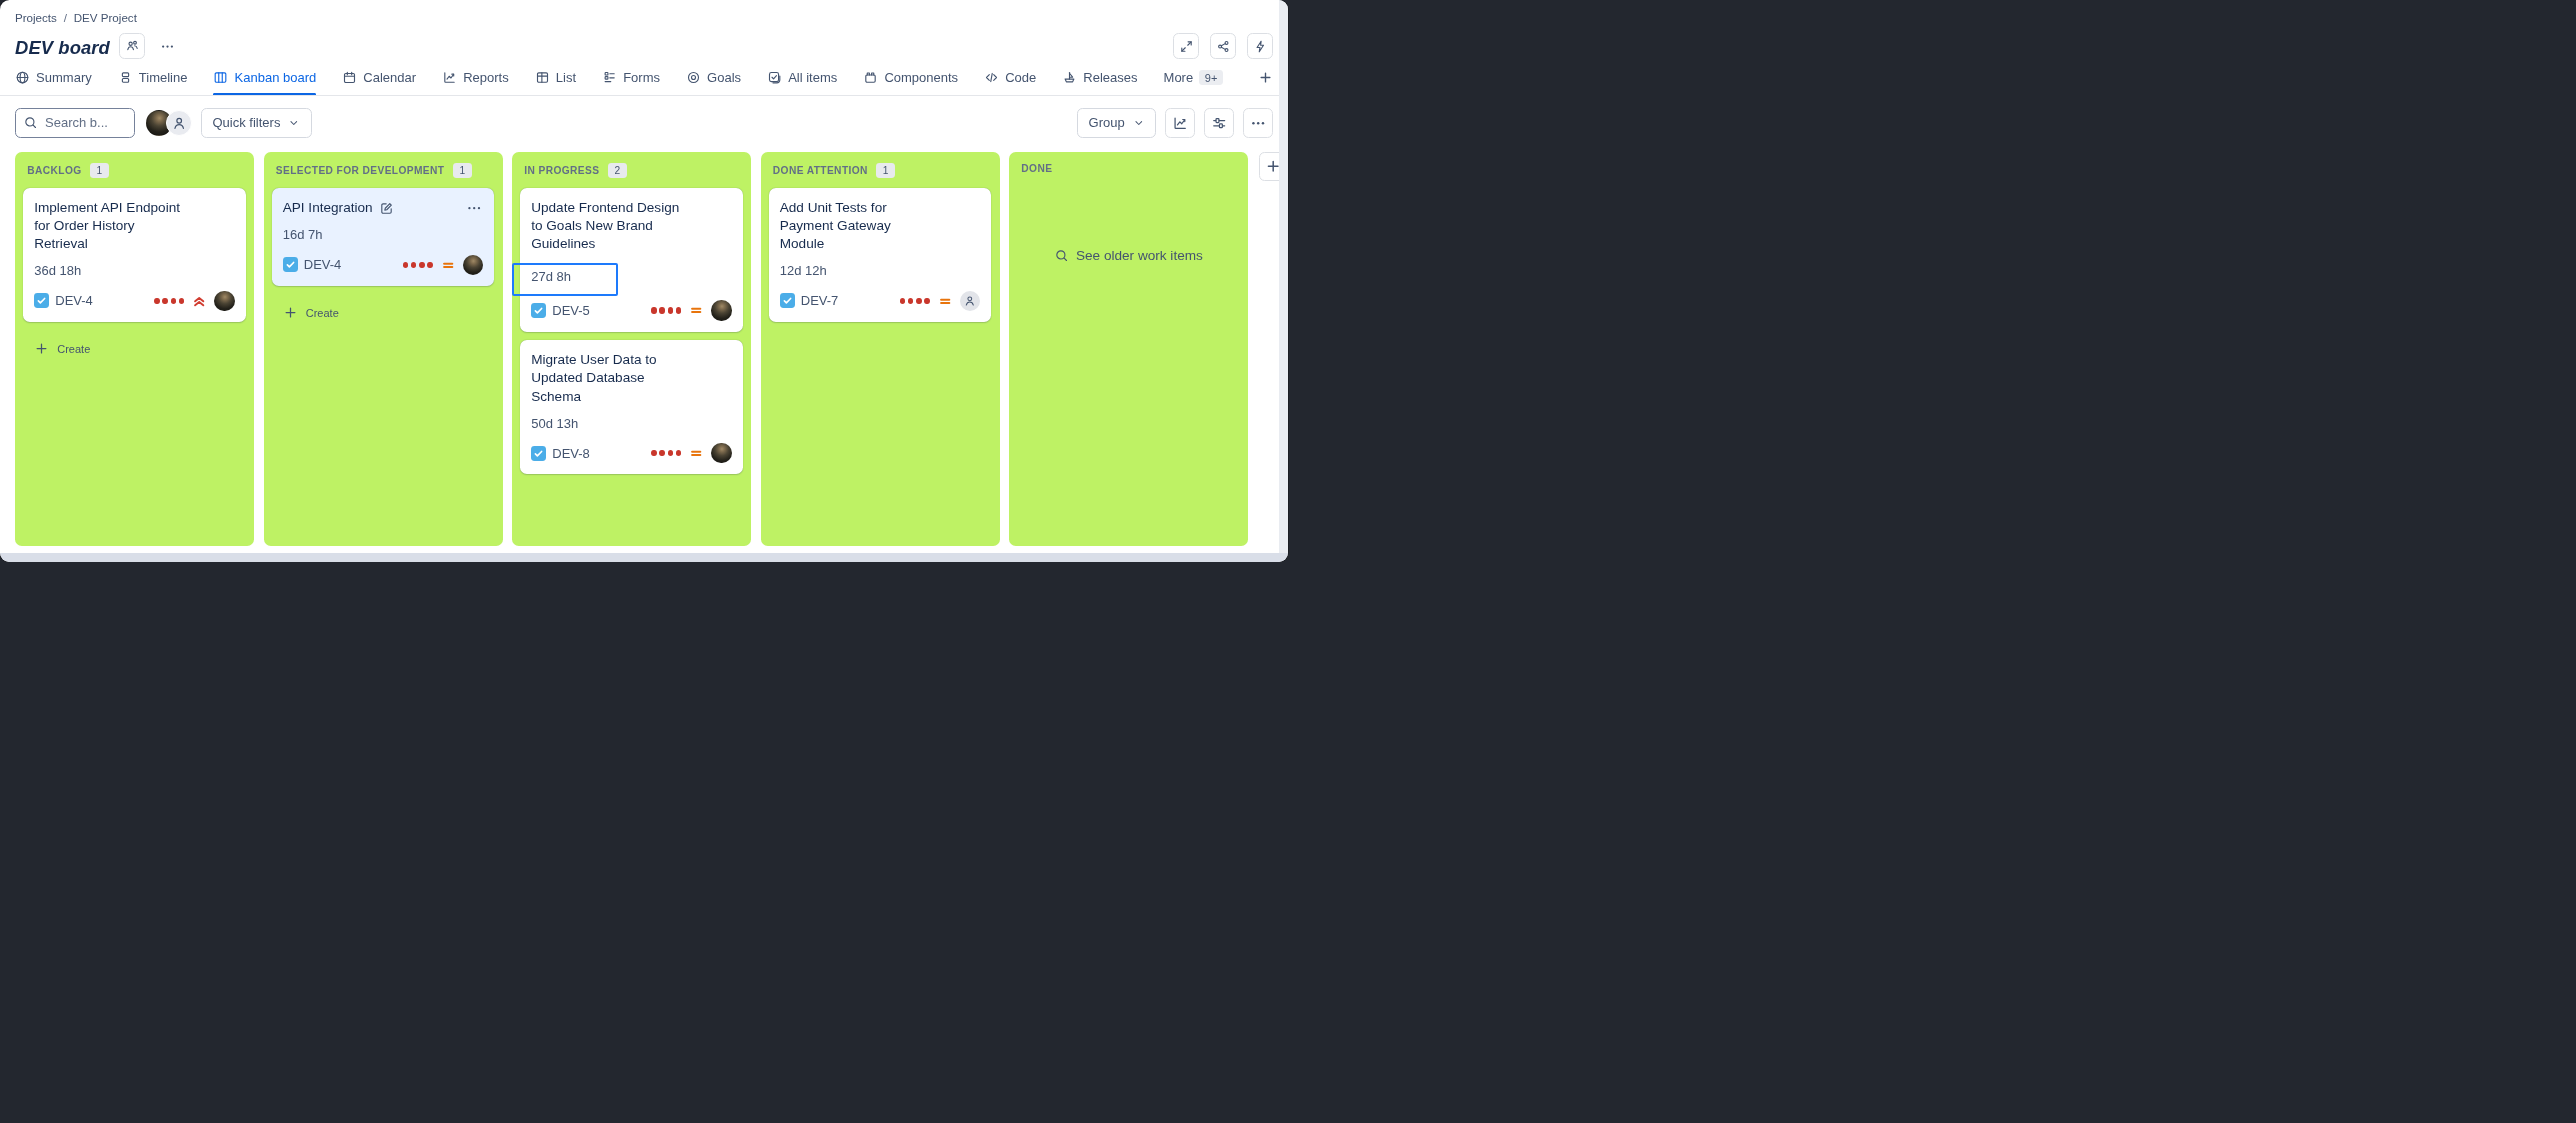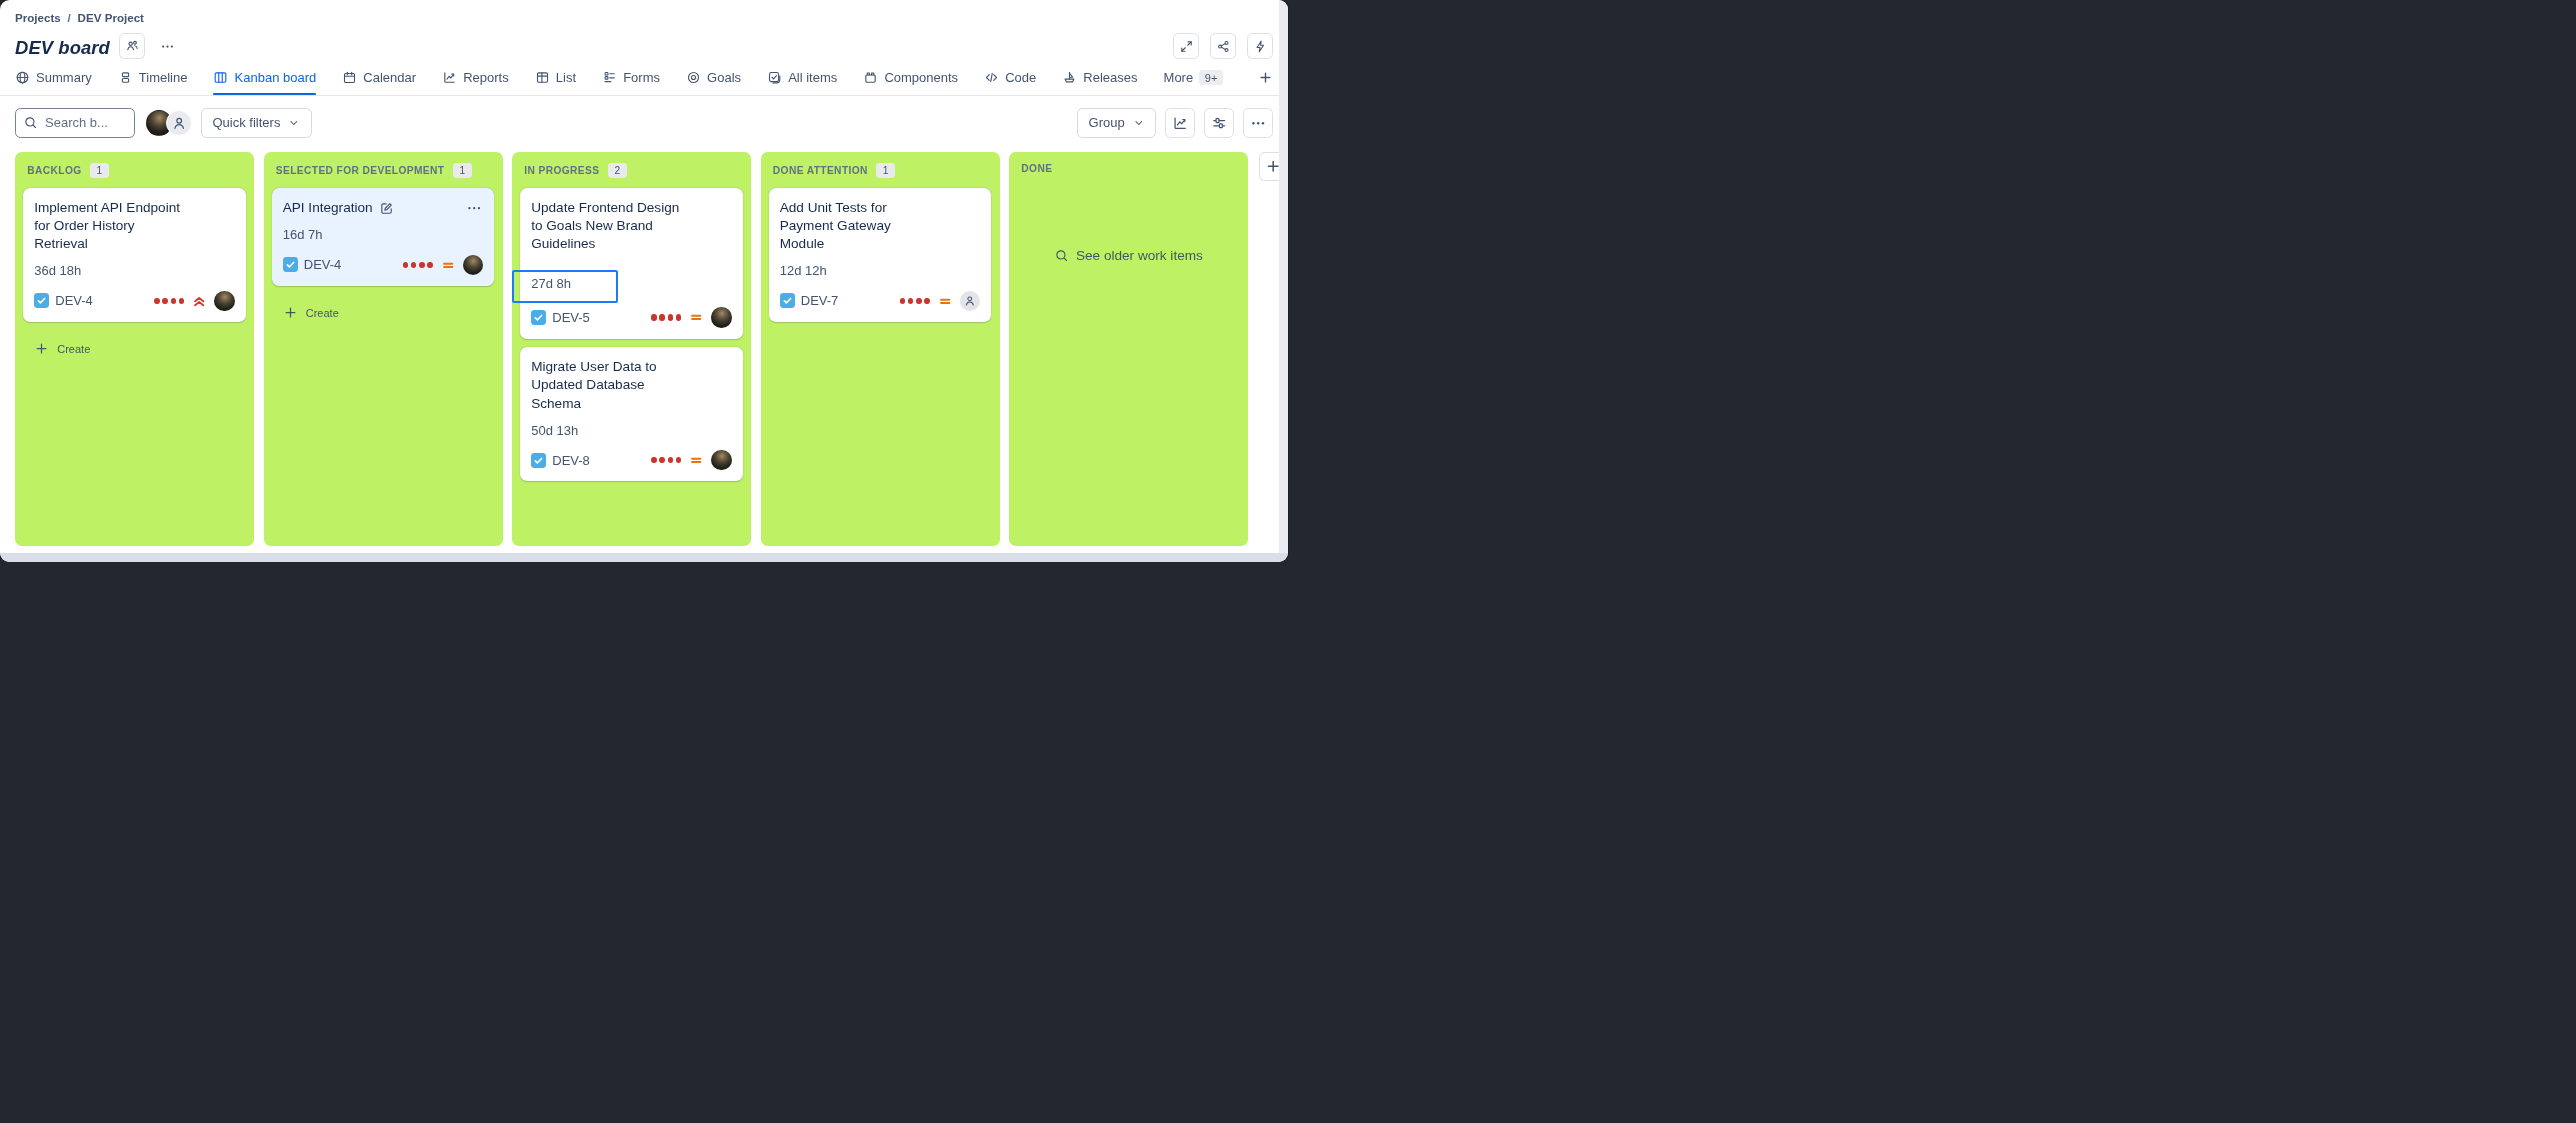--- a/index.html
+++ b/index.html
@@ -3,21 +3,21 @@
 <meta charset="utf-8">
 <style>
   html,body{margin:0;padding:0;background:#23272f;font-family:"Liberation Sans",sans-serif;}
   .window{position:relative;width:1288px;height:562px;background:#fff;border-radius:9.5px;overflow:hidden;
           box-shadow:0 0 0 0.7px rgba(0,0,0,.35);}
   svg{display:block;}
   .icn{stroke:currentColor;fill:none;stroke-width:1.8;stroke-linecap:round;stroke-linejoin:round;}
 
   
   .page-header{padding:11px 15px 0 15px;}
-  .breadcrumb{display:flex;align-items:center;gap:6.8px;font-size:11.6px;color:#44546f;font-weight:bold;}
+  .breadcrumb{display:flex;align-items:center;gap:6.8px;font-size:11.6px;color:#44546f;}
   .breadcrumb a{color:#44546f;text-decoration:none;cursor:pointer;}
   .crumb-sep{color:#626f86;}
   .title-row{display:flex;align-items:flex-end;gap:9.5px;margin-top:9px;font-style:italic;}
   .page-title{font-size:18.4px;font-weight:700;color:#172b4d;margin:0;letter-spacing:0.1px;}
   .btn-bordered{display:flex;align-items:center;justify-content:center;background:#fff;
      border:0.7px solid #dcdfe4;border-radius:5.5px;cursor:pointer;color:#44546f;}
   .btn-plain{display:flex;align-items:center;justify-content:center;background:transparent;border:none;
      border-radius:4.1px;cursor:pointer;color:#44546f;}
   .sq38{width:26px;height:26px;}
   .sq42{width:30px;height:30px;}
@@ -463,21 +463,21 @@
     </div>
 
     <div class="column">
       <div class="col-header">
         <span class="col-name">IN PROGRESS</span>
         <span class="col-count">2</span>
       </div>
       <div class="col-cards">
         <div class="card">
           <div class="card-title">Update Frontend Design to Goals New Brand Guidelines</div>
-          <div class="card-time" style="margin-top:22px;">
+          <div class="card-time" style="margin-top:15px;">
             <span class="t-wrap">
               <span class="focus-ring"></span>
               <span>27d 8h</span>
             </span>
           </div>
           <div class="card-foot" style="margin-top:16.4px;">
             <span class="type-icn">
               <svg width="15" height="15" viewBox="0 0 24 24">
                   <rect width="24" height="24" rx="5.5" fill="#4bade8"></rect>
                   <path d="M7 12.5l3.2 3.3L17 8.7" stroke="#fff" stroke-width="2.6" fill="none" stroke-linecap="round" stroke-linejoin="round"></path>

